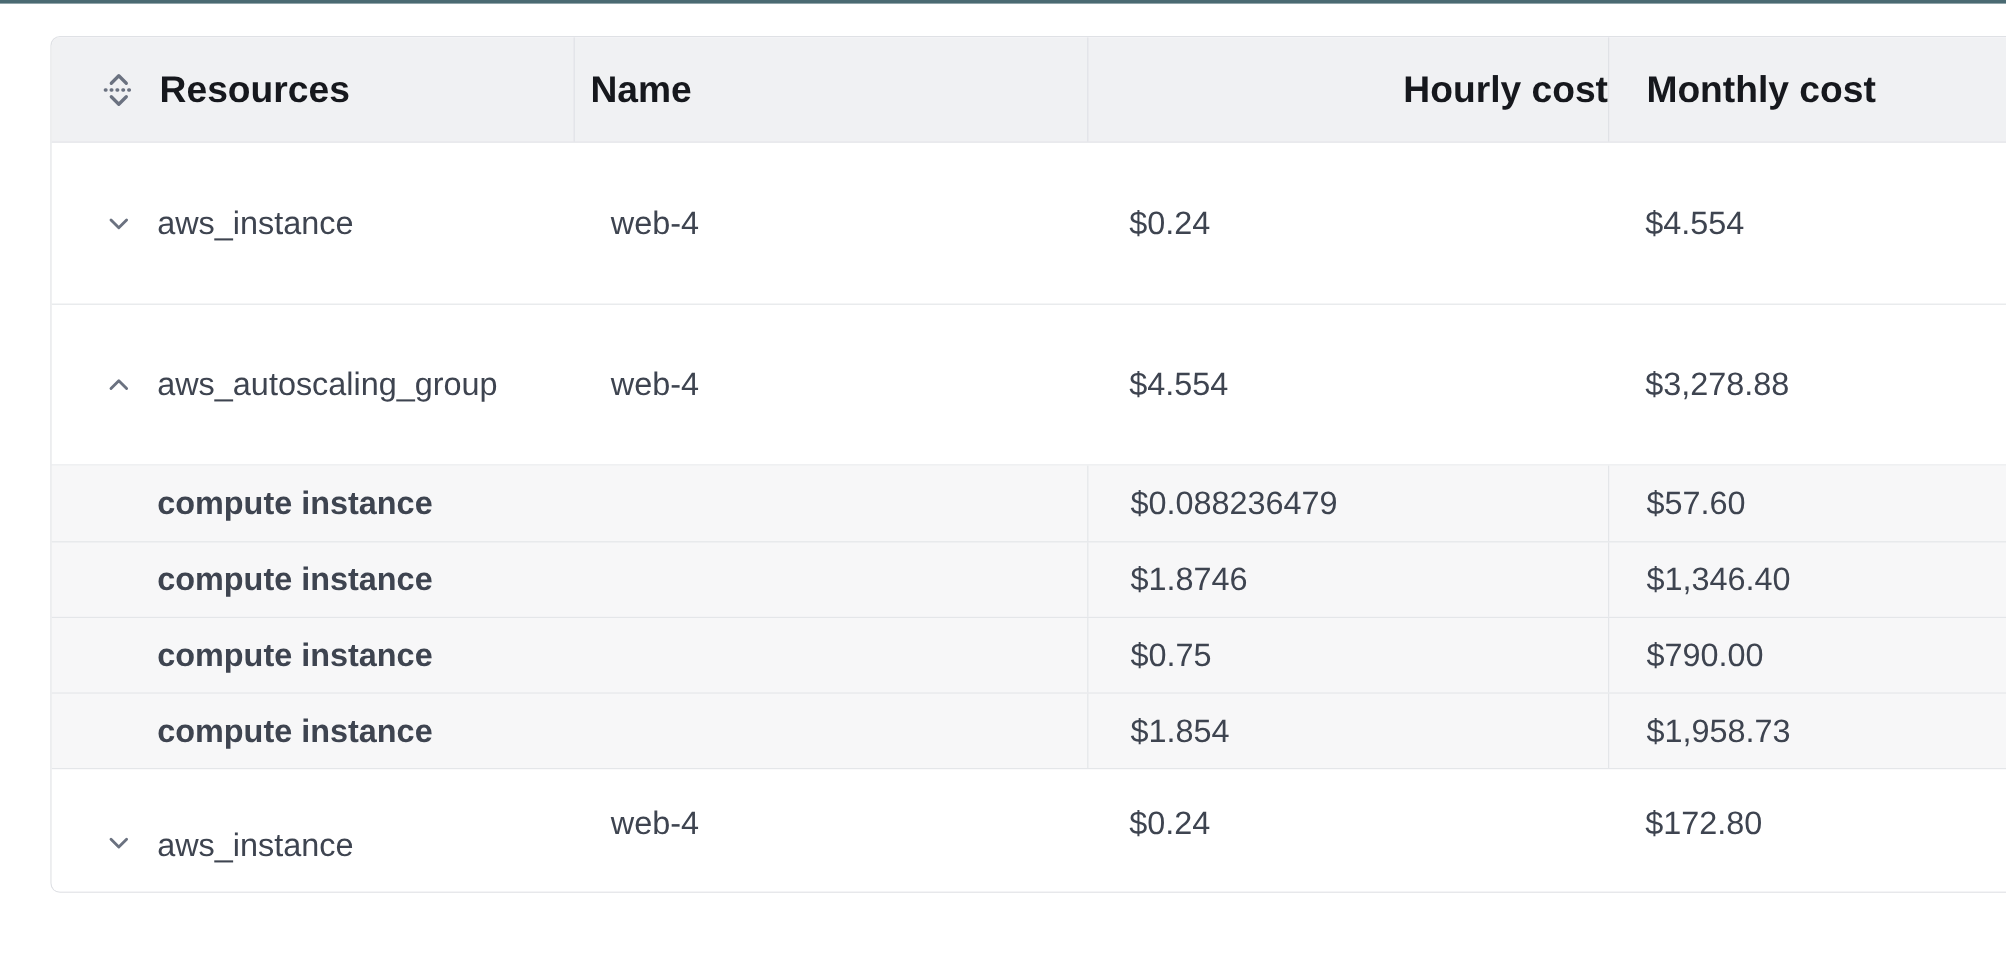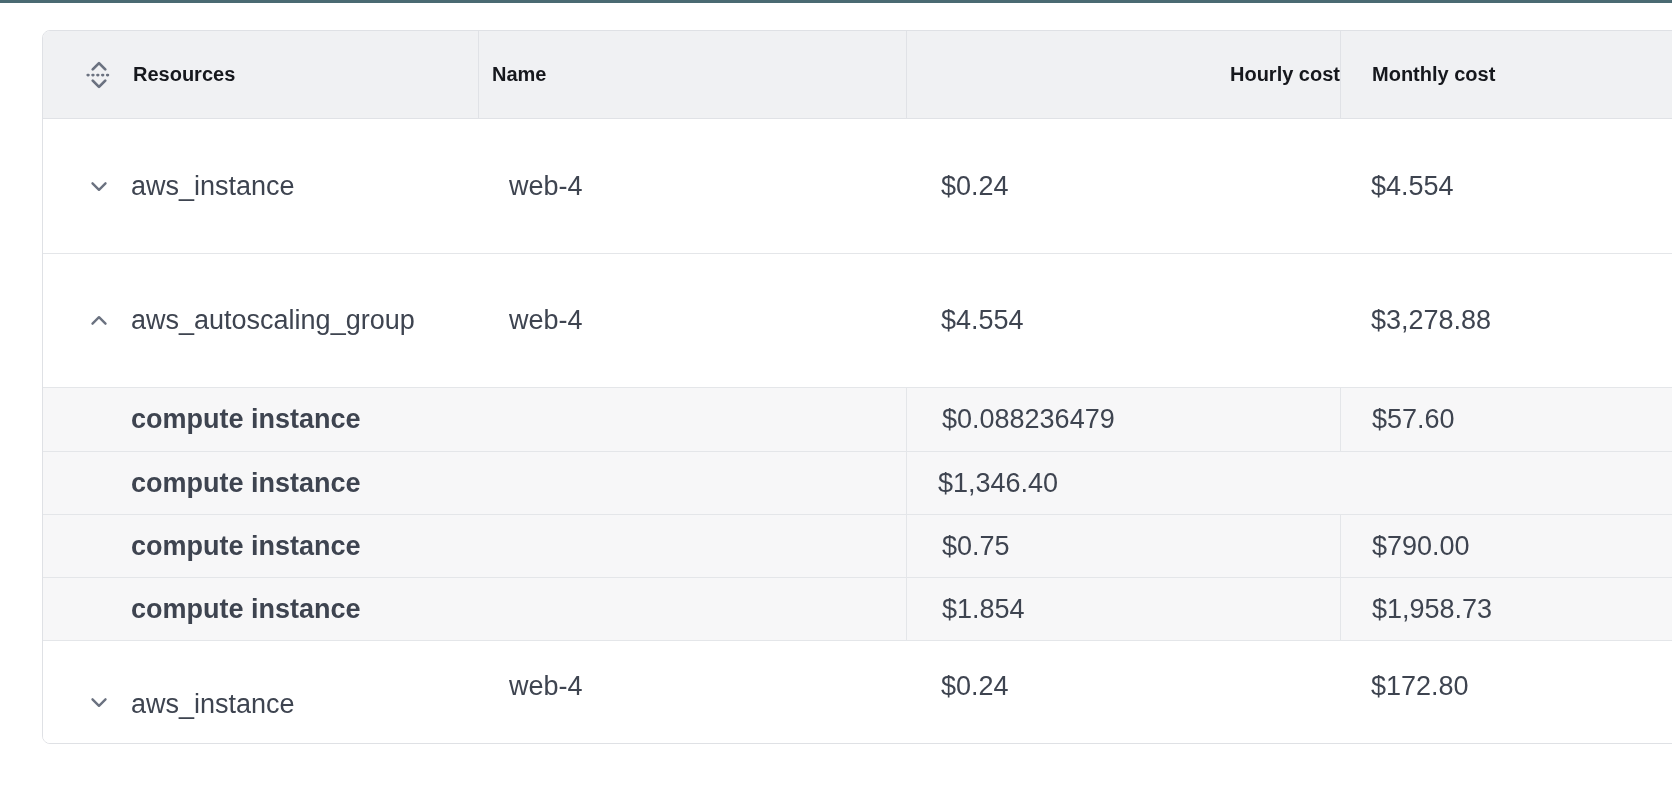--- a/index.html
+++ b/index.html
@@ -27,21 +27,21 @@
   }
   .thead {
     display: flex;
     height: 88px;
     background: #f0f1f3;
     border-bottom: 1px solid #e0e2e6;
   }
   .th {
     display: flex;
     align-items: center;
-    font-size: 20px;
+    font-size: 31px;
     font-weight: 700;
     color: #16181d;
   }
   .th + .th { border-left: 1px solid #e0e2e6; }
   .th.col-resources { width: 435px; padding-left: 40px; }
   .th.col-name      { width: 428px; padding-left: 13px; }
   .th.col-hourly    { width: 434px; padding-left: 33px; justify-content: flex-end; }
   .th.col-monthly   { flex: 1;      padding-left: 31px; }
 
   .row {
@@ -181,20 +181,23 @@
       </div>
       <div class="cell c-monthly">
         <span>$57.60</span>
       </div>
     </div>
 
     <div class="row sub">
       <div class="cell c-span">
         <span>compute instance</span>
       </div>
+      <div class="cell c-hourly">
+        <span>$1.8746</span>
+      </div>
       <div class="cell c-monthly">
         <span>$1,346.40</span>
       </div>
     </div>
 
     <div class="row sub">
       <div class="cell c-span">
         <span>compute instance</span>
       </div>
       <div class="cell c-hourly">

